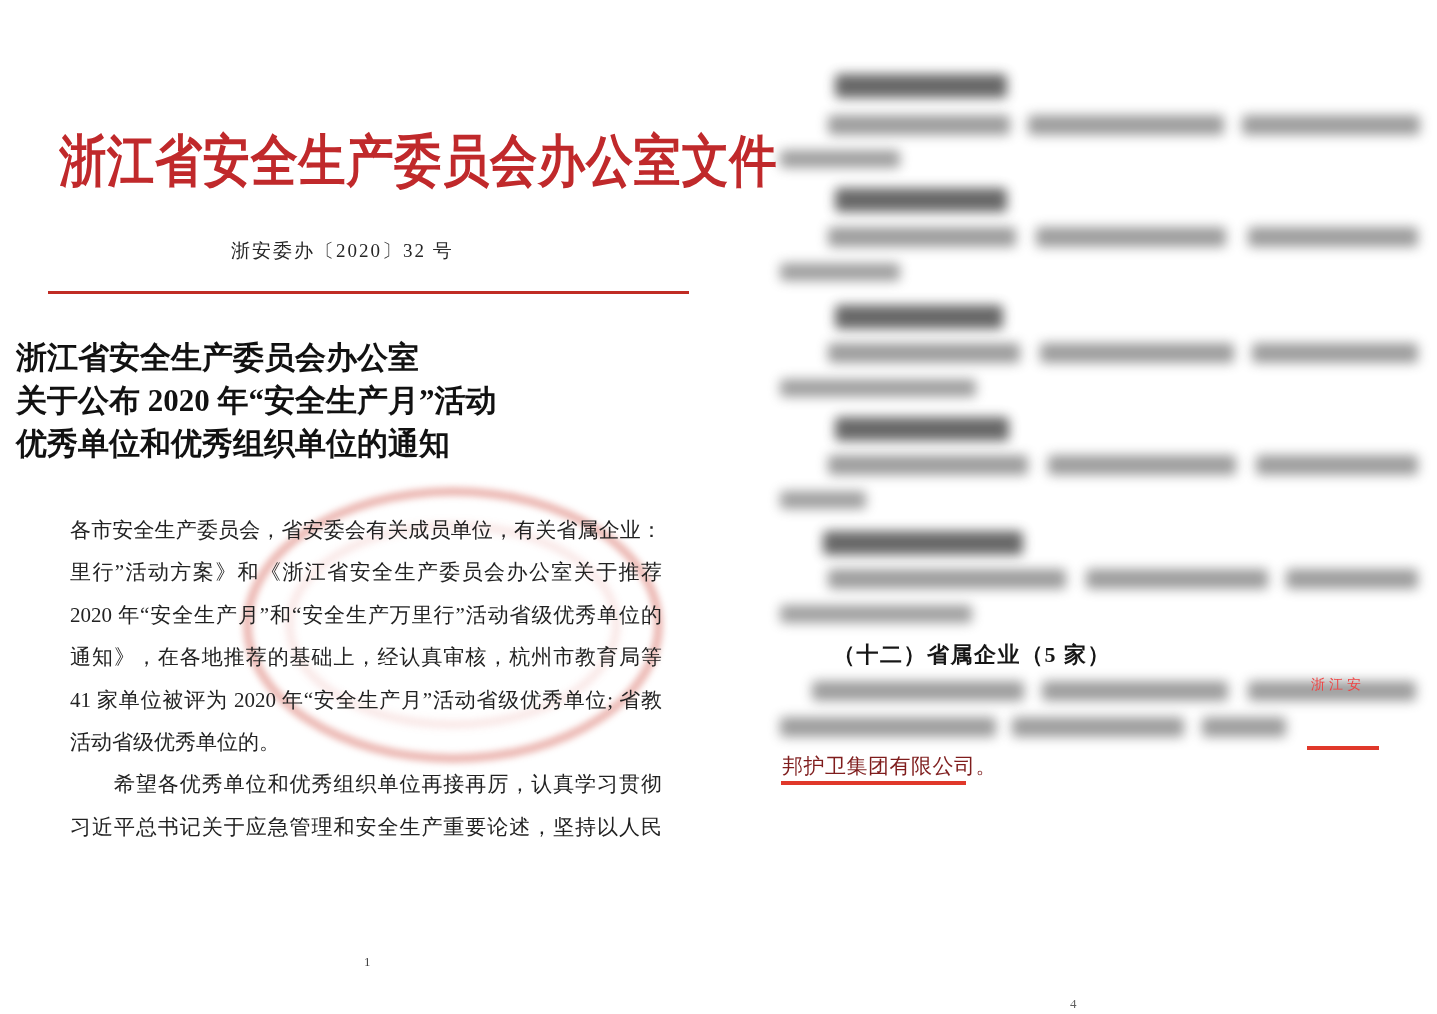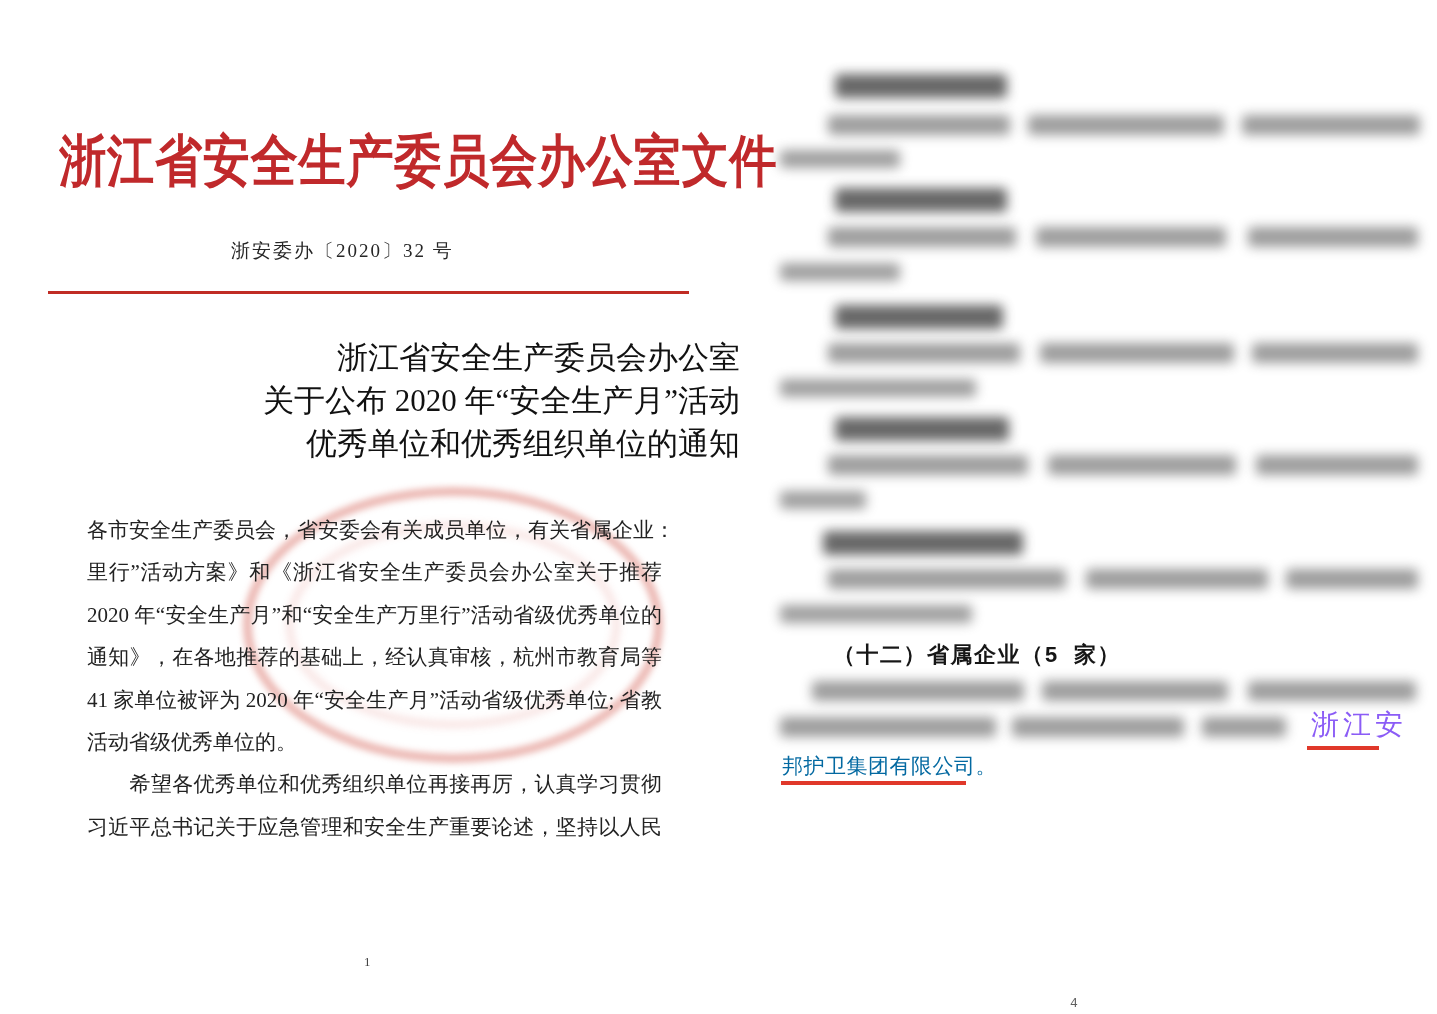--- a/index.html
+++ b/index.html
@@ -1,54 +1,54 @@
 <!DOCTYPE html>
 <html style="--banner_red: #c0292b; --rule_red: #c02c24; --underline_red: #e0382a; --seal_red: #cb3c2f;"><head>
 <meta charset="utf-8">
 <style>
   html,body{margin:0;padding:0;width:1437px;height:1014px;background:#ffffff;overflow:hidden;}
   body{position:relative;font-family:"Liberation Serif","DejaVu Serif",serif;color:#1f1f1f;}
   .page{position:absolute;top:0;height:854px;background:#ffffff;}
   .page-left{left:0;width:740px;}
-  .page-right{left:740px;width:697px;font-family:Liberation Mono, monospace;}
+  .page-right{left:740px;width:697px;}
 
   
   .banner{position:absolute;left:0;top:124px;width:740px;text-align:center;
           font-size:56px;font-weight:bold;color:var(--banner_red,#c0292b);
           transform:scaleX(0.84);transform-origin:50% 50%;letter-spacing:1px;white-space:nowrap;z-index:2;}
   .doc-number{position:absolute;left:231px;top:238px;font-size:19px;letter-spacing:2px;
           color:#262626;white-space:nowrap;z-index:2;}
   .red-rule{position:absolute;left:48px;top:291px;width:641px;height:3px;
           background:var(--rule_red,#c02c24);z-index:2;}
-  .doc-title{position:absolute;left:0;top:336px;width:740px;text-align:right;
-          font-size:31px;font-weight:normal;line-height:43px;color:#111;z-index:2;}
+  .doc-title{position:absolute;left:16px;top:336px;width:740px;text-align:left;
+          font-size:31px;font-weight:bold;line-height:43px;color:#111;z-index:2;}
   .body-block{position:absolute;left:70px;top:509px;width:592px;font-size:21px;
           line-height:42.4px;color:#222;z-index:2;}
-  .body-line{text-align:justify;text-align-last:justify;white-space:nowrap;margin-left:17px;}
+  .body-line{text-align:justify;text-align-last:justify;white-space:nowrap;}
   .body-line.short{text-align-last:left;}
   .seal{position:absolute;left:243px;top:487px;width:402px;height:258px;
         border:9px solid rgba(203,60,47,0.36);border-radius:50%;
         filter:blur(3px);z-index:1;}
   .seal::after{content:"";position:absolute;left:34px;top:26px;right:34px;bottom:26px;
         border:7px solid rgba(203,60,47,0.14);border-radius:50%;filter:blur(2px);}
   .page-num{position:absolute;font-size:13px;color:#444;z-index:2;}
   .page-num-left{left:364px;top:954px;}
   .page-num-right{left:330px;top:996px;opacity:.85;}
 
   
   .redacted{position:absolute;border-radius:4px;}
   .redacted.heading{height:24px;background:#3d3d3d;opacity:.78;filter:blur(6px);}
   .redacted.line{height:20px;background:#5c5c5c;opacity:.60;filter:blur(6px);}
   .redacted.tail{height:18px;background:#5c5c5c;opacity:.58;filter:blur(6px);}
   .section-heading{position:absolute;left:93px;top:640px;font-size:22px;font-weight:bold;
         letter-spacing:1.5px;color:#161616;white-space:nowrap;}
-  .company-part1{position:absolute;left:571px;top:706px;font-size:28px;letter-spacing:4px;
-        color:#8b5cf6;white-space:nowrap;}
+  .company-part1{position:absolute;left:571px;top:676px;font-size:14px;letter-spacing:4px;
+        color:#ef4444;white-space:nowrap;}
   .company-part2{position:absolute;left:42px;top:752px;font-size:21px;letter-spacing:0.5px;
-        color:#0369a1;white-space:nowrap;}
+        color:#7f1d1d;white-space:nowrap;}
   .red-underline{position:absolute;height:4px;background:var(--underline_red,#e0382a);}
   .underline-1{left:567px;top:746px;width:72px;}
   .underline-2{left:41px;top:781px;width:185px;}
 </style>
 </head>
 <body>
 
 <div class="page page-left">
 
   <div class="banner">浙江省安全生产委员会办公室文件</div>

